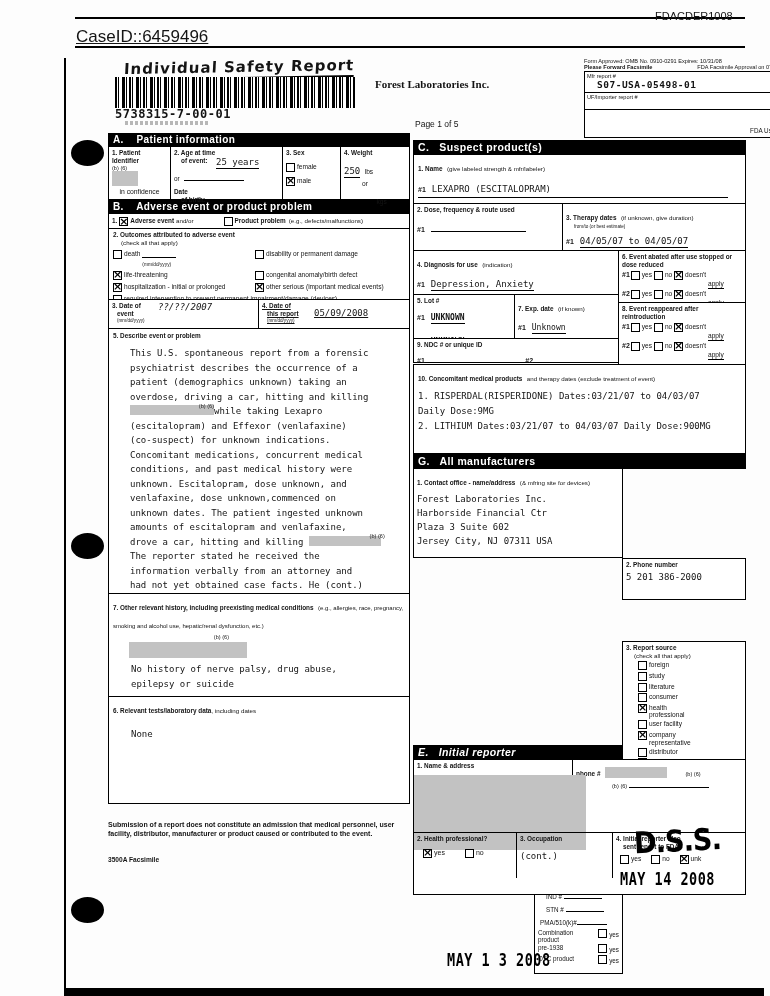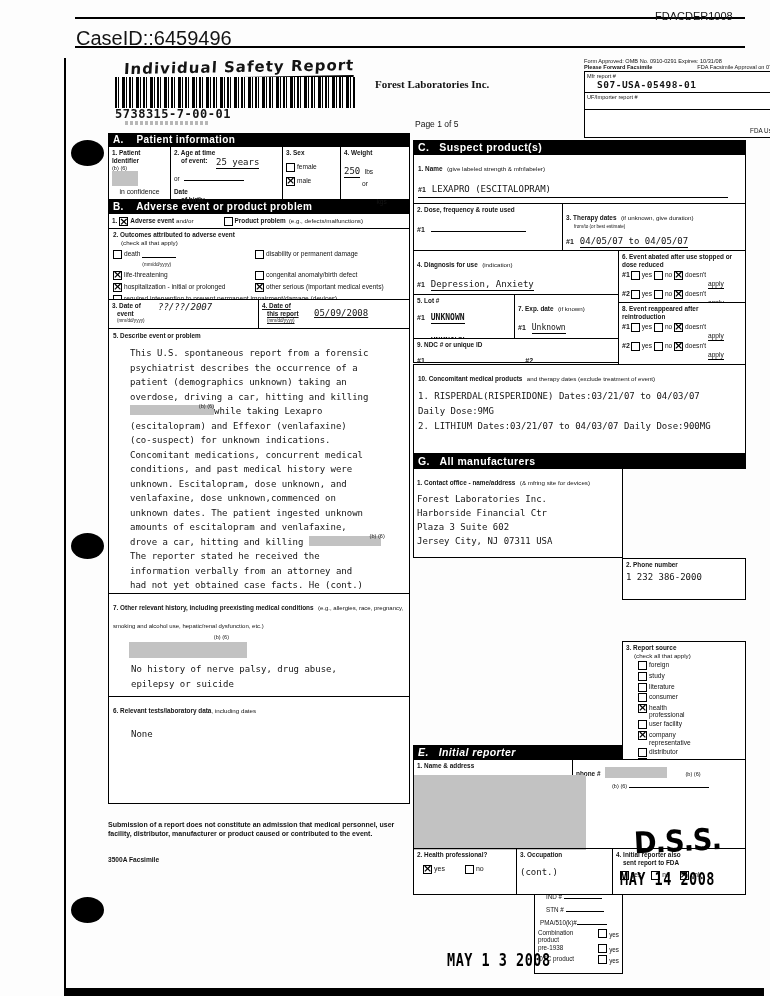--- a/index.html
+++ b/index.html
@@ -24,21 +24,21 @@
   .cell{box-sizing:border-box;padding:2px 3px;position:relative;}
   .stamp{font-family:"DejaVu Sans Mono",monospace;font-weight:bold;color:#000;white-space:nowrap;}
   .punch{position:absolute;left:71px;width:33px;height:26px;background:#000;border-radius:50%;}
   .numtag{font-size:7px;font-weight:bold;font-family:"Liberation Sans",sans-serif;margin-right:6px;}
 </style>
 </head>
 <body>
 
 <div class="abs" style="left:75px;top:17px;width:670px;height:2px;background:#000;"></div>
 <div class="abs" style="left:655px;top:10px;font-size:11px;">FDACDER1008</div>
-<div class="abs" style="left:76px;top:27px;font-size:20px;text-decoration:underline;">CaseID::6459496</div>
+<div class="abs" style="left:76px;top:27px;font-size:17px;text-decoration:underline;">CaseID::6459496</div>
 <div class="abs" style="left:75px;top:46px;width:670px;height:2px;background:#000;"></div>
 
 <div class="abs" style="left:64px;top:58px;width:2px;height:932px;background:#000;"></div>
 <div class="abs" style="left:64px;top:988px;width:700px;height:8px;background:#000;"></div>
 <div class="punch" style="top:140px;"></div>
 <div class="punch" style="top:533px;"></div>
 <div class="punch" style="top:897px;"></div>
 
 <div class="abs" style="left:124px;top:58px;font-family:'DejaVu Sans',sans-serif;font-weight:bold;font-size:15px;letter-spacing:1px;transform:skewX(-4deg) rotate(-1deg);border-bottom:2px solid #000;padding-bottom:1px;">Individual Safety Report</div>
 <div class="abs" style="left:115px;top:77px;width:240px;height:31px;background:repeating-linear-gradient(90deg,#000 0,#000 2px,#fff 2px,#fff 3px,#000 3px,#000 4px,#fff 4px,#fff 7px,#000 7px,#000 10px,#fff 10px,#fff 11px,#000 11px,#000 12px,#fff 12px,#fff 14px);"></div>
@@ -284,21 +284,21 @@
   <div style="position:relative;height:278px;margin-top:-1px;">
     <div class="box cell abs" style="left:0;top:0;width:210px;height:90px;">
       <div><span class="lbl">1. Contact office - name/address</span> <span class="lbl norm" style="font-size:6.2px;">(&amp; mfring site for devices)</span></div>
       <div class="mono pre" style="margin-top:3px;line-height:14px;">Forest Laboratories Inc.
 Harborside Financial Ctr
 Plaza 3 Suite 602
 Jersey City, NJ 07311 USA</div>
     </div>
     <div class="box cell abs" style="left:209px;top:0;width:124px;height:42px;">
       <div class="lbl">2. Phone number</div>
-      <div class="mono" style="margin-top:3px;">1 232 386-2000</div>
+      <div class="mono" style="margin-top:3px;">5 201 386-2000</div>
     </div>
     <div class="box cell abs" style="left:209px;top:41px;width:124px;height:147px;">
       <div class="lbl">3. Report source</div>
       <div class="lbl norm" style="font-size:6.2px;margin-left:8px;">(check all that apply)</div>
       <div class="cbrow" style="margin-left:12px;">
           <span class="cb"></span>
           <span>foreign</span>
         </div>
       <div class="cbrow" style="margin-left:12px;">
           <span class="cb"></span>
@@ -365,21 +365,21 @@
     <div style="display:flex;">
       <div class="lbl" style="width:152px;padding:2px 3px;border-right:1px solid #000;">1. Name &amp; address</div>
       <div style="padding:2px 3px;position:relative;flex:1;">
         <span class="lbl">phone #</span>
         <span class="redact" style="display:inline-block;width:62px;height:11px;vertical-align:-2px;"></span>
         <span class="tiny" style="margin-left:14px;">(b) (6)</span>
         <div class="tiny" style="margin-left:36px;"><span>(b) (6)</span><span class="fill" style="width:80px;margin-left:2px;"></span></div>
       </div>
     </div>
     <div class="redact" style="position:absolute;left:0;top:15px;width:172px;height:75px;"></div>
-    <div style="position:absolute;left:0;bottom:0;width:100%;height:46px;border-top:1px solid #000;display:flex;box-sizing:border-box;">
+    <div style="position:absolute;left:0;bottom:16px;width:100%;height:46px;border-top:1px solid #000;display:flex;box-sizing:border-box;">
       <div class="cell" style="width:103px;border-right:1px solid #000;">
         <div class="lbl">2. Health professional?</div>
         <div class="cbrow" style="margin:6px 0 0 6px;font-size:7px;">
             <span class="cb checked"></span>
             <span>yes</span>
             <span class="cb" style="margin-left:20px;"></span>
             <span>no</span>
           </div>
       </div>
       <div class="cell" style="width:96px;border-right:1px solid #000;">

